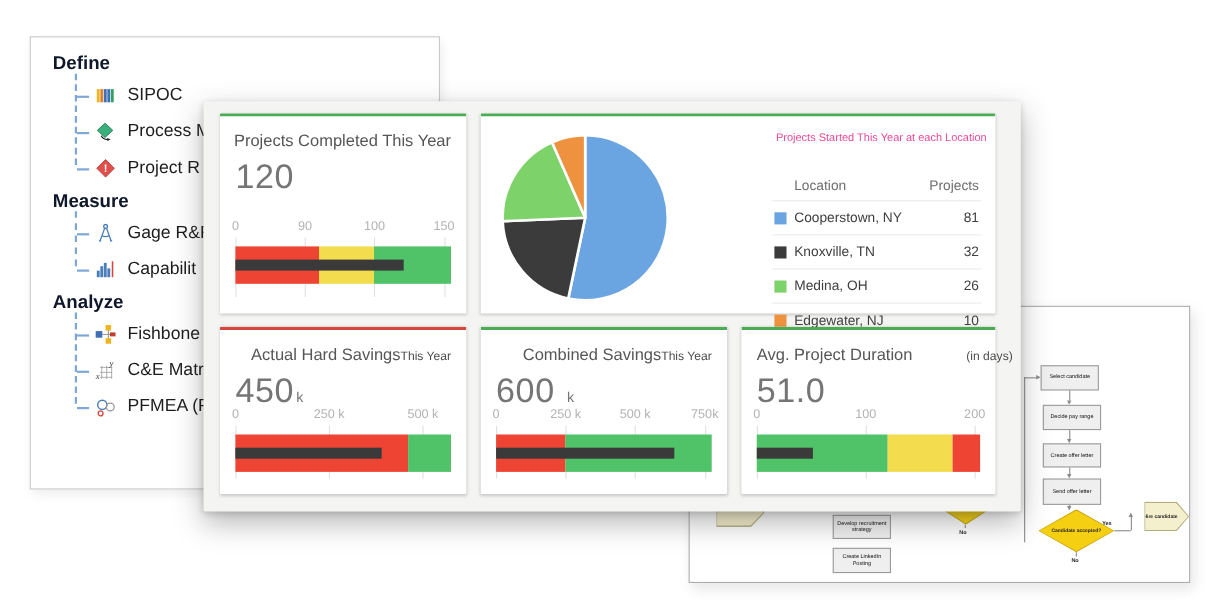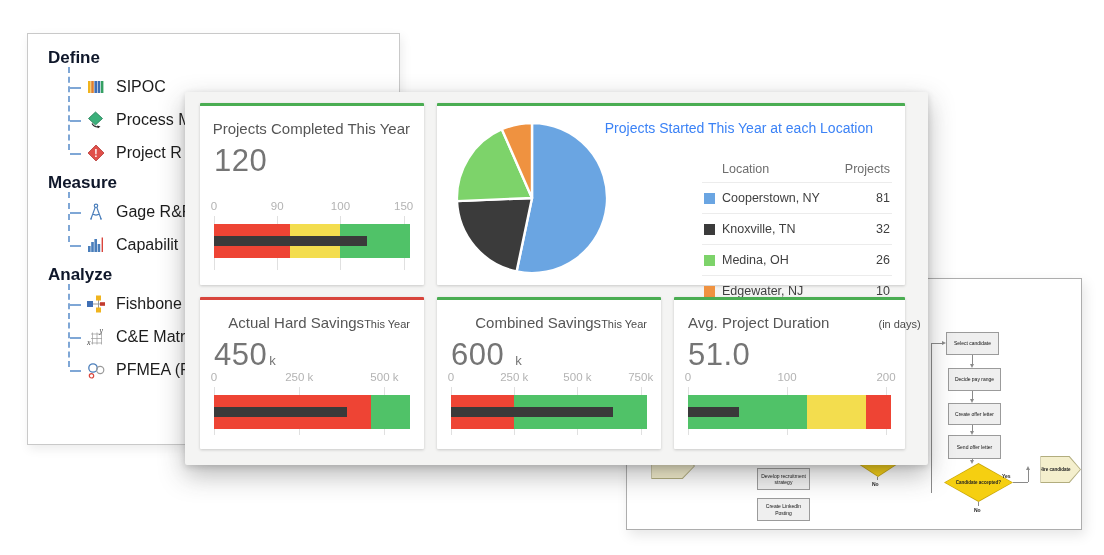--- a/index.html
+++ b/index.html
@@ -63,21 +63,21 @@
 
   .bullet { position:absolute; left:14px; right:14px; top:94px; height:70px; }
   .bullet.lower { top:71px; height:64px; }
   .b-ticklabel { position:absolute; top:0; transform:translateX(-50%); font-size:11.5px; color:#b3b3b3; white-space:nowrap; }
   .b-grid { position:absolute; top:16px; bottom:0; width:1px; background:#e0e0e0; }
   .b-band { position:absolute; left:0; right:0; top:24px; height:34px; }
   .b-zone { position:absolute; top:0; height:100%; }
   .b-bar { position:absolute; left:0; top:50%; transform:translateY(-50%); height:10px; background:#3a3a3a; z-index:2; }
 
   .pie-wrap { position:absolute; left:18px; top:15px; width:154px; height:154px; }
-  .pie-title { position:absolute; right:32px; top:14px; font-size:14px; color:#3b82f6; }
+  .pie-title { position:absolute; right:8px; top:14px; font-size:10px; color:#ec4899; }
   .legend { position:absolute; left:265px; top:50px; width:190px; }
   .legend-row { display:flex; align-items:center; height:31px; border-top:1px solid #ececec;
                 font-size:12.5px; color:#3f3f3f; padding:0 2px; }
   .legend-row.header { border-top:none; height:26px; font-size:12.5px; color:#6e6e6e; }
   .legend-chip { width:11px; height:11px; margin-right:7px; flex:0 0 auto; }
   .legend-name { white-space:nowrap; }
   .legend-val { margin-left:auto; }
   .legend-row.header .legend-name { margin-left:18px; }
 </style>
 </head>

